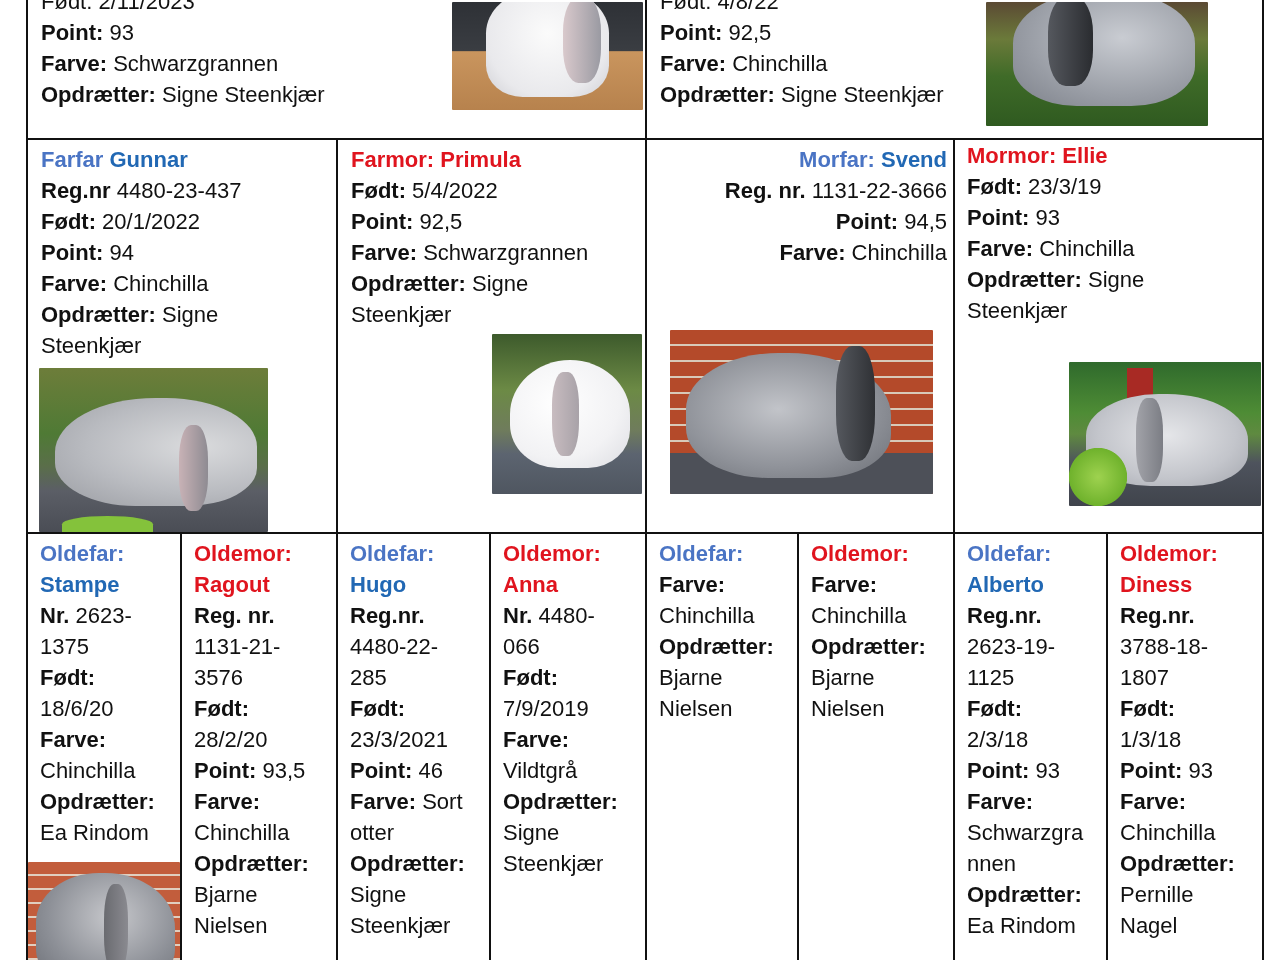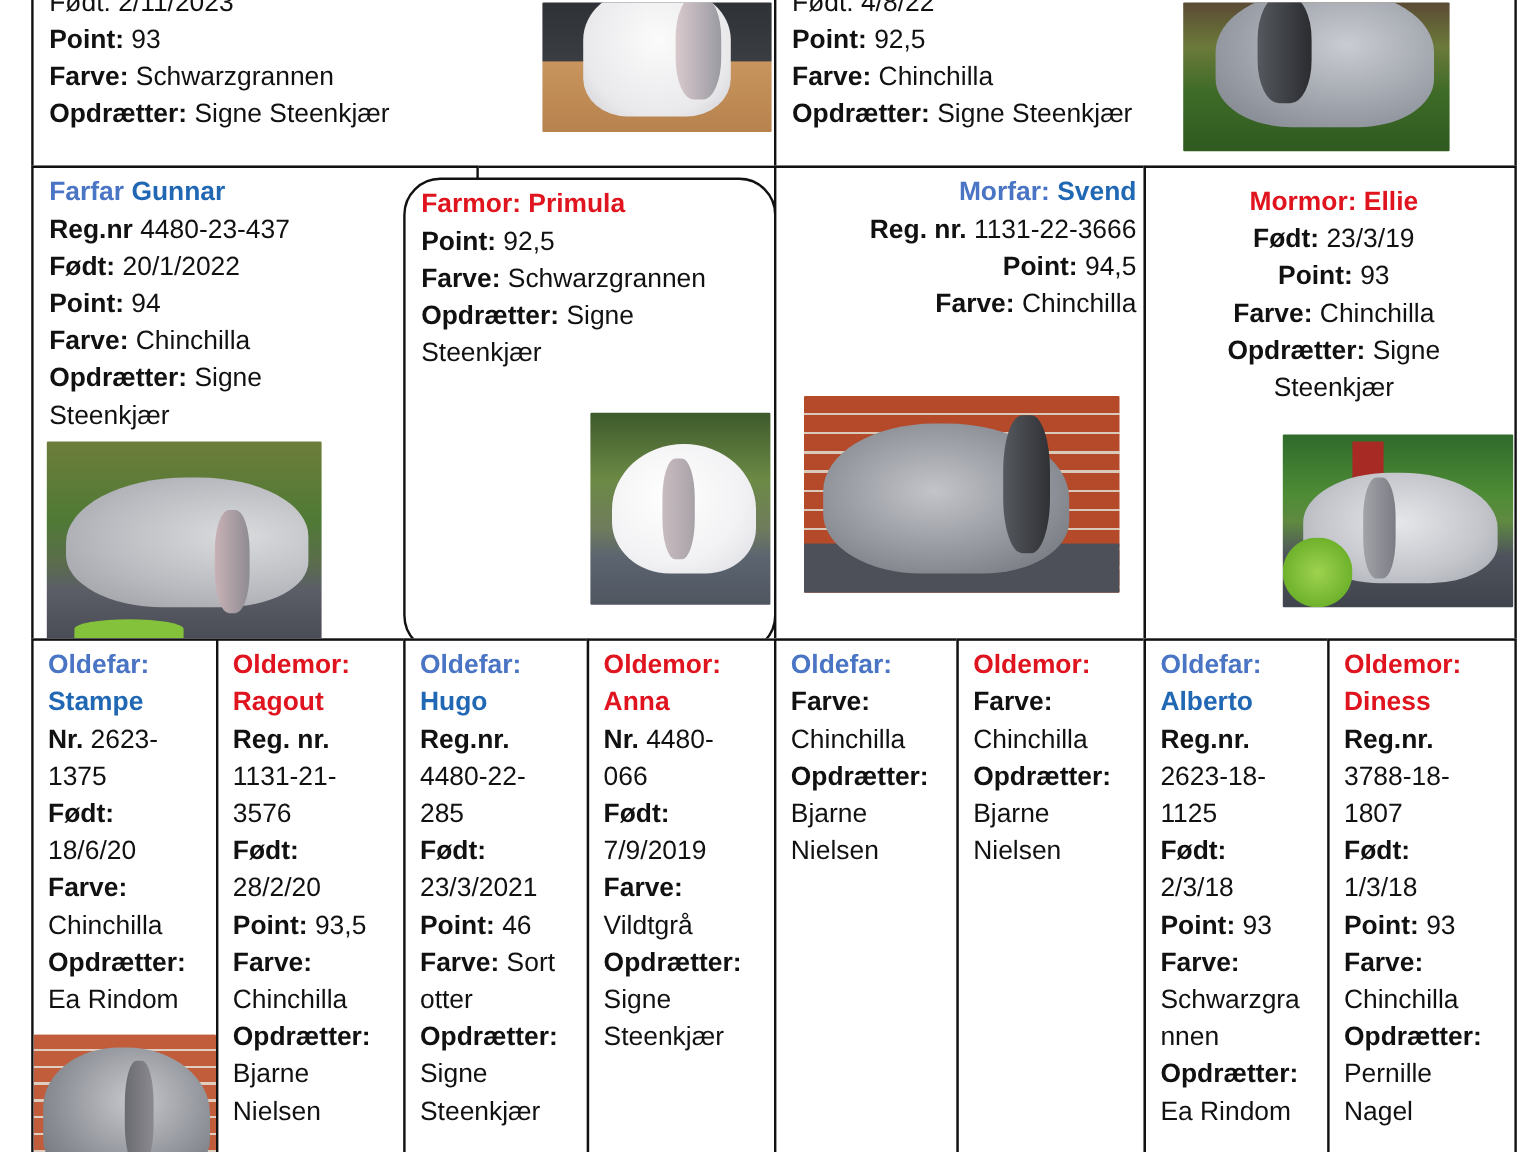--- a/index.html
+++ b/index.html
@@ -78,23 +78,24 @@
     <span class="line"><b>Opdrætter:</b> <span>Signe</span></span>
     <span class="line">Steenkjær</span>
   </div>
   <div class="photo ph-garden" style="left:11px; top:228px; width:229px; height:164px;">
     <div class="bun"></div>
     <div class="ear"></div>
     <div class="leaf"></div>
   </div>
 </div>
 
-<div class="cell" style="left:336px; top:148px; width:311px; height:396px;border-radius:31px;">
+<div class="cell" style="left:336px; top:138px; width:311px; height:396px;">
   <div class="txt" style="top:4px; left:13px;">
     <span class="line"><span class="red">Farmor:</span> <span class="red">Primula</span></span>
+    <span class="line"><b>Født:</b> <span>5/4/2022</span></span>
     <span class="line"><b>Point:</b> <span>92,5</span></span>
     <span class="line"><b>Farve:</b> <span>Schwarzgrannen</span></span>
     <span class="line"><b>Opdrætter:</b> <span>Signe</span></span>
     <span class="line">Steenkjær</span>
   </div>
   <div class="photo ph-white-green" style="left:154px; top:194px; width:150px; height:160px;">
     <div class="bun"></div>
     <div class="ear"></div>
   </div>
 </div>
@@ -107,21 +108,21 @@
     <span class="line"><b>Farve:</b> <span>Chinchilla</span></span>
   </div>
   <div class="photo ph-brick" style="left:23px; top:190px; width:263px; height:164px;">
     <div class="base"></div>
     <div class="bun"></div>
     <div class="ear"></div>
   </div>
 </div>
 
 <div class="cell" style="left:953px; top:138px; width:311px; height:396px;">
-  <div class="txt" style="top:12px; left:12px;text-align:center;">
+  <div class="txt" style="top:0; left:12px;">
     <span class="line"><span class="red">Mormor:</span> <span class="red">Ellie</span></span>
     <span class="line"><b>Født:</b> <span>23/3/19</span></span>
     <span class="line"><b>Point:</b> <span>93</span></span>
     <span class="line"><b>Farve:</b> <span>Chinchilla</span></span>
     <span class="line"><b>Opdrætter:</b> <span>Signe</span></span>
     <span class="line">Steenkjær</span>
   </div>
   <div class="photo ph-grass-white" style="left:114px; top:222px; width:192px; height:144px;">
     <div class="roof"></div>
     <div class="bun"></div>
@@ -218,21 +219,21 @@
         <span class="line"><b>Opdrætter:</b></span>
         <span class="line"><span>Bjarne</span></span>
         <span class="line"><span>Nielsen</span></span>
       </div>
   </div>
     <div class="cell" style="left: 953px; top: 532px; width: 155px; height: 440px;">
     <div class="txt gg-txt" style="top:4px; left:12px;">
       <span class="line blue-lbl">Oldefar:</span>
       <span class="line blue-name">Alberto</span>
     <span class="line"><b>Reg.nr.</b></span>
-        <span class="line"><span>2623-18-</span></span>
+        <span class="line"><span>2623-19-</span></span>
         <span class="line"><span>1125</span></span>
         <span class="line"><b>Født:</b></span>
         <span class="line"><span>2/3/18</span></span>
         <span class="line"><b>Point:</b><span> 93</span></span>
         <span class="line"><b>Farve:</b></span>
         <span class="line"><span>Schwarzgra</span></span>
         <span class="line"><span>nnen</span></span>
         <span class="line"><b>Opdrætter:</b></span>
         <span class="line"><span>Ea Rindom</span></span>
       </div>

